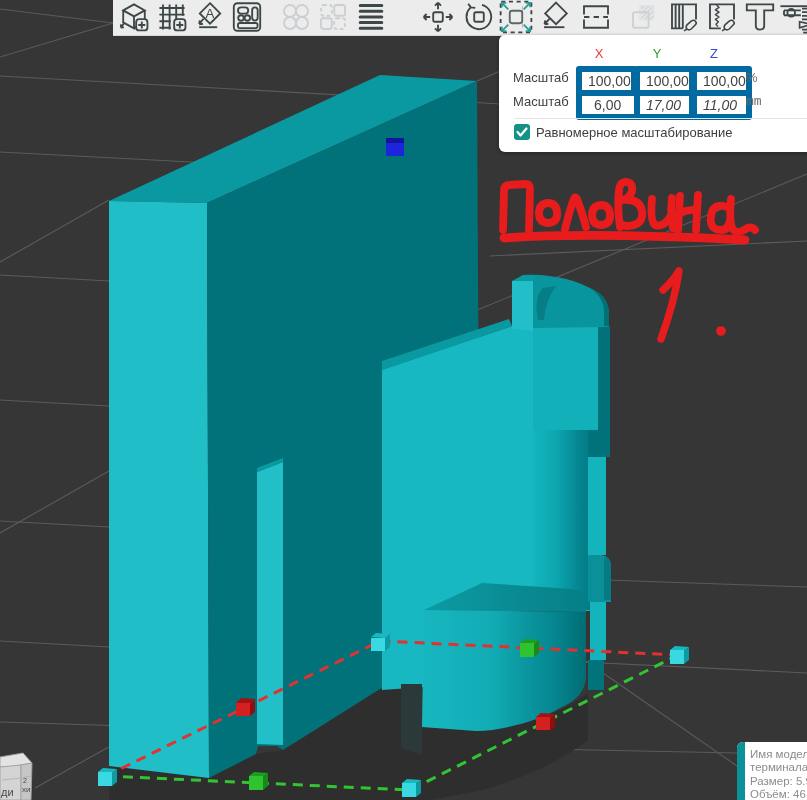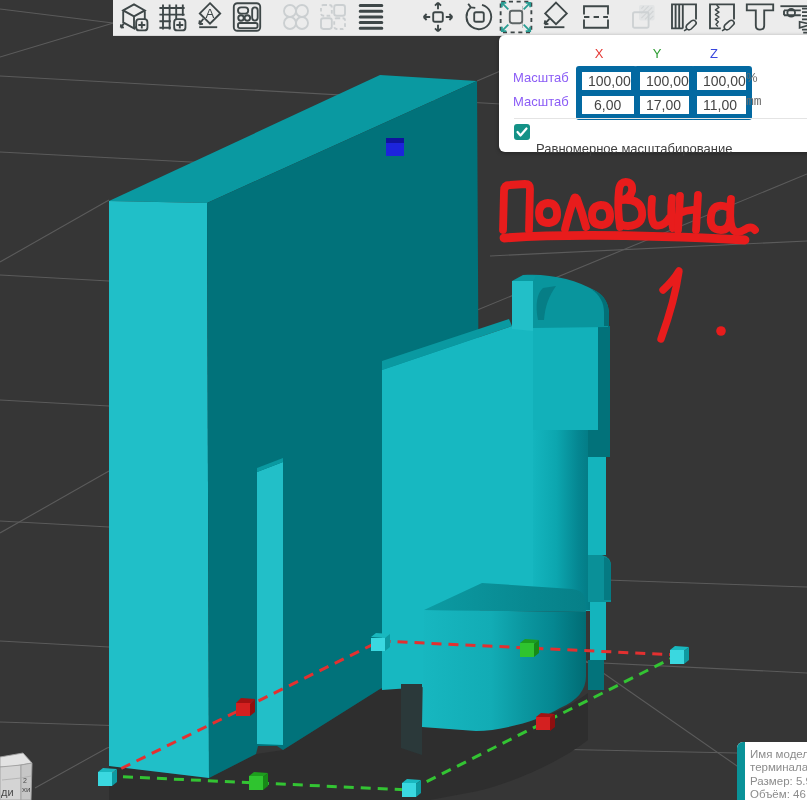--- a/index.html
+++ b/index.html
@@ -7,27 +7,27 @@
   #stage{position:relative;width:807px;height:800px;overflow:hidden;}
   #scene{position:absolute;left:0;top:0;}
   
   #toolbar{position:absolute;left:113px;top:0;width:694px;height:35px;background:#ececec;border-bottom:1px solid #dadada;}
   #toolbar svg{position:absolute;top:-1px;}
   .sep{position:absolute;left:409px;top:6px;width:1px;height:22px;background:#bdbdbd;}
   
   #panel{position:absolute;left:499px;top:35px;width:330px;height:117px;background:#ffffff;
     border-radius:6px;box-shadow:0 1px 4px rgba(0,0,0,0.35);font-size:13px;color:#666;}
   #panel .ax{position:absolute;top:11px;width:20px;text-align:center;font-size:13px;}
-  #panel .lbl{position:absolute;left:14px;color:#8b5cf6;}
+  #panel .lbl{position:absolute;left:14px;color:#404040;}
   #panel .box{position:absolute;width:43px;height:18px;border:6px solid #0369a1;border-radius:3px;
     padding-left:6px;line-height:18px;color:#444;background:#fff;font-size:14px;}
   #panel .unit{position:absolute;left:247px;color:#6d6d6d;}
   #panel .hline{position:absolute;left:15px;right:10px;top:83px;height:1px;background:#e4e4e4;}
   #panel .cb{position:absolute;left:15px;top:89px;width:16px;height:16px;background:#149287;border-radius:3px;}
-  #panel .cbl{position:absolute;left:37px;top:90px;color:#3e3e3e;margin-top:16px;}
+  #panel .cbl{position:absolute;left:37px;top:90px;color:#3e3e3e;}
   
   #tip{position:absolute;left:737px;top:742px;width:110px;height:80px;background:#fff;
     border-radius:6px;overflow:hidden;}
   #tip .bar{position:absolute;left:0;top:0;width:8px;height:100%;background:#0a9298;}
   #tip .txt{position:absolute;left:13px;top:6px;font-size:11.5px;line-height:13.3px;color:#8c8c8c;white-space:nowrap;}
 </style>
 </head>
 <body>
 <div id="stage">
 <svg id="scene" width="807" height="800" viewBox="0 0 807 800">
@@ -312,22 +312,22 @@
   <span class="ax" style="left:90px;color:#e53935;">X</span>
   <span class="ax" style="left:148px;color:#2e9e33;">Y</span>
   <span class="ax" style="left:205px;color:#3947dd;">Z</span>
   <span class="lbl" style="top:35px;">Масштаб</span>
   <span class="box" style="left:77px;top:31px;">100,00</span>
   <span class="box" style="left:135px;top:31px;">100,00</span>
   <span class="box" style="left:192px;top:31px;">100,00</span>
   <span class="unit" style="top:35px;">%</span>
   <span class="lbl" style="top:59px;">Масштаб</span>
   <span class="box" style="left:77px;top:55px;padding-left:12px;">6,00</span>
-  <span class="box" style="left:135px;top:55px;">17,00</span>
-  <span class="box" style="left:192px;top:55px;">11,00</span>
+  <span class="box" style="left:135px;top:55px;font-style:italic;">17,00</span>
+  <span class="box" style="left:192px;top:55px;font-style:italic;">11,00</span>
   <span class="unit" style="top:59px;font-family:Liberation Mono, monospace;">mm</span>
   <div class="hline"></div>
   <div class="cb"><svg width="16" height="16" viewBox="0 0 16 16">
           <path d="M3.5,8 L6.5,11.5 L12.5,4.5" stroke="#fff" stroke-width="2.2" fill="none" stroke-linecap="round" stroke-linejoin="round"></path>
         </svg></div>
   <span class="cbl">Равномерное масштабирование</span>
 </div>
 
 <div id="tip">
   <div class="bar"></div>

